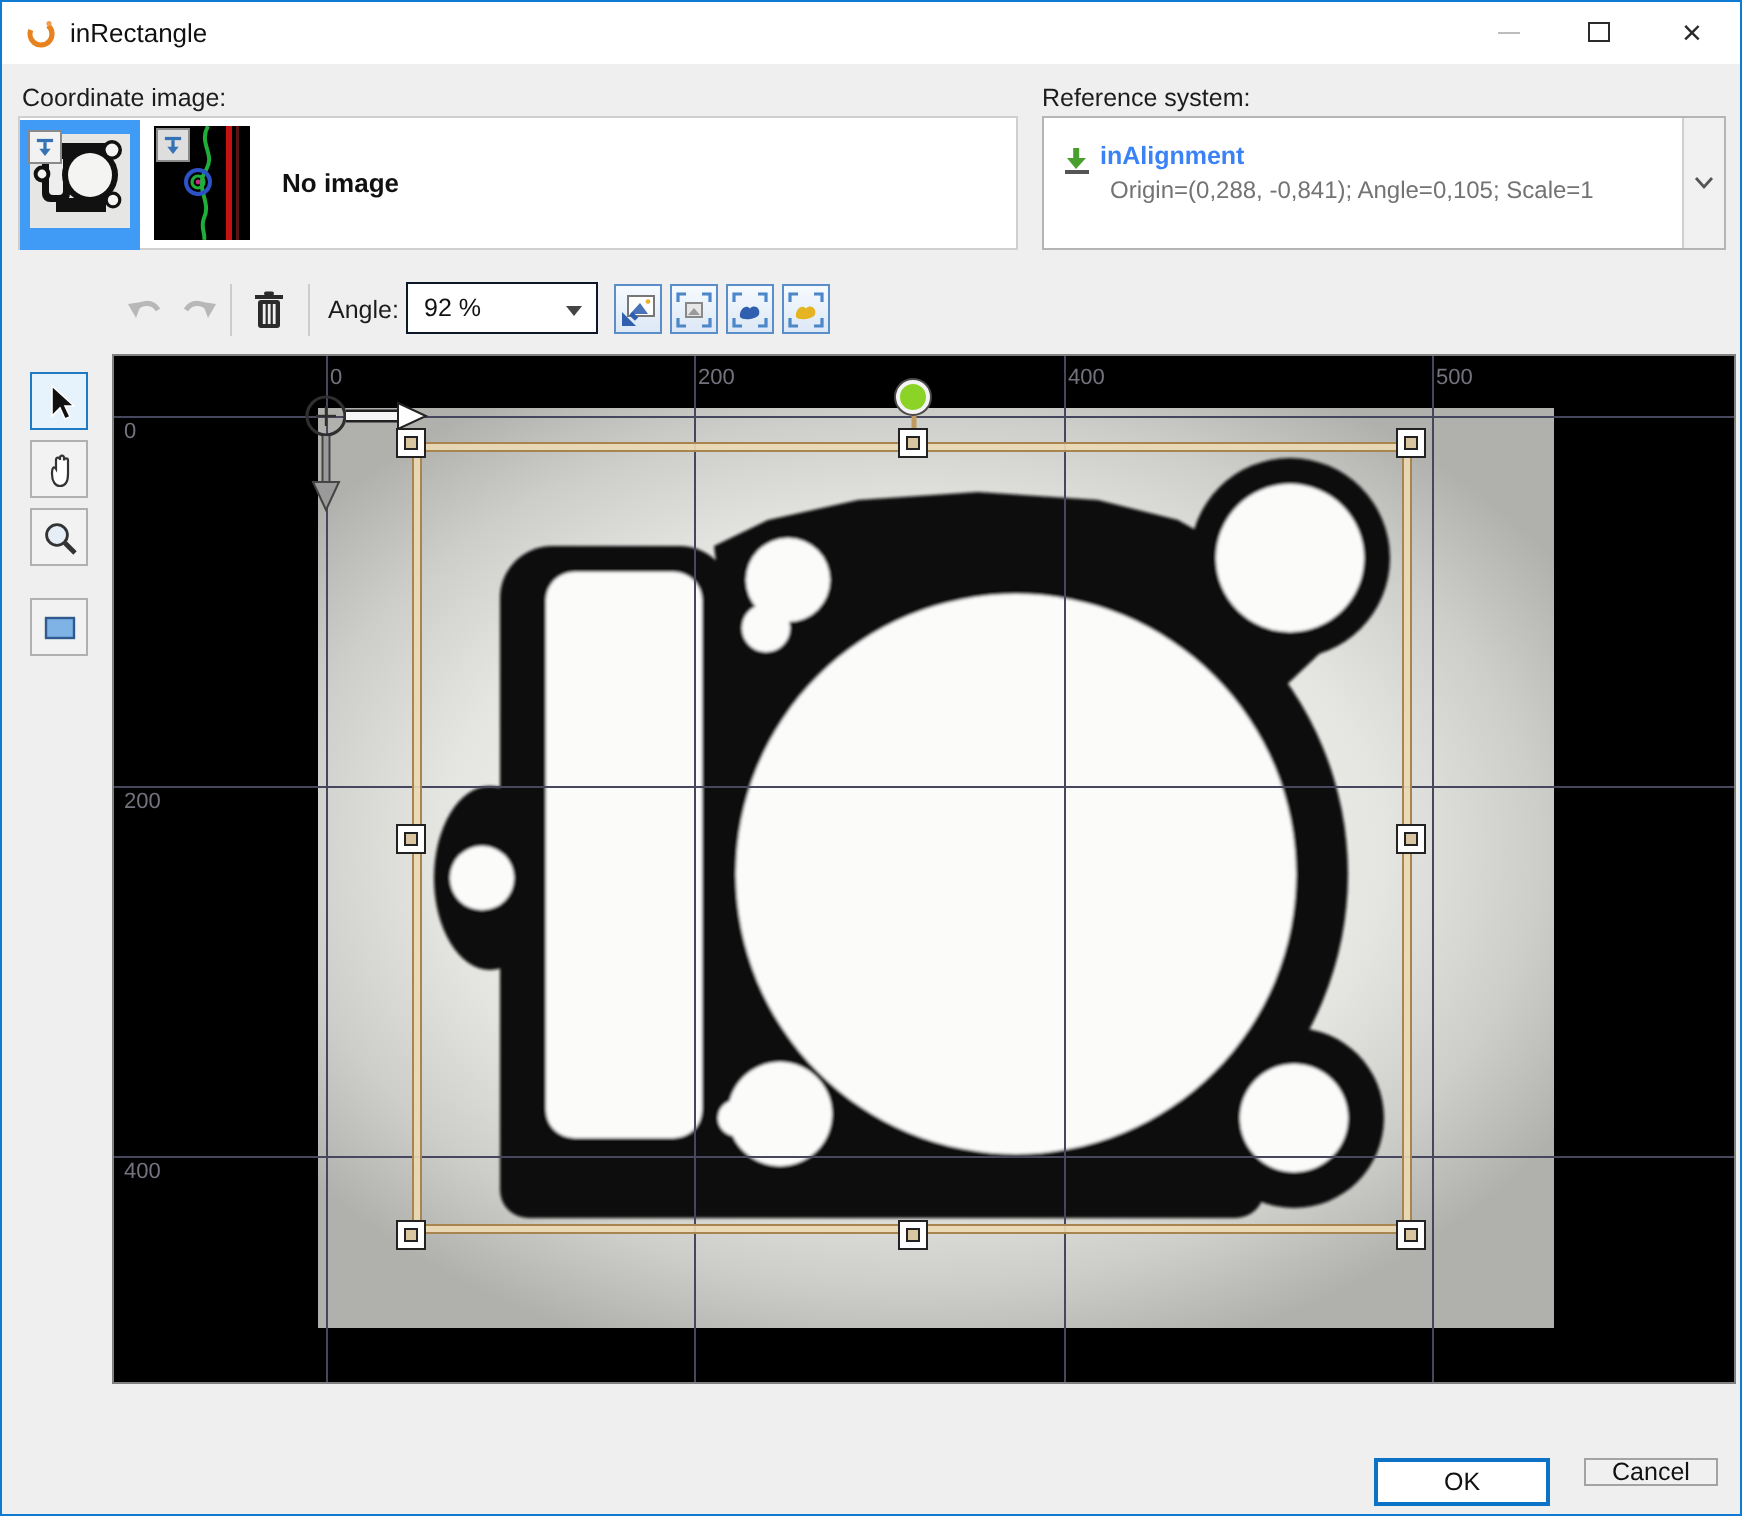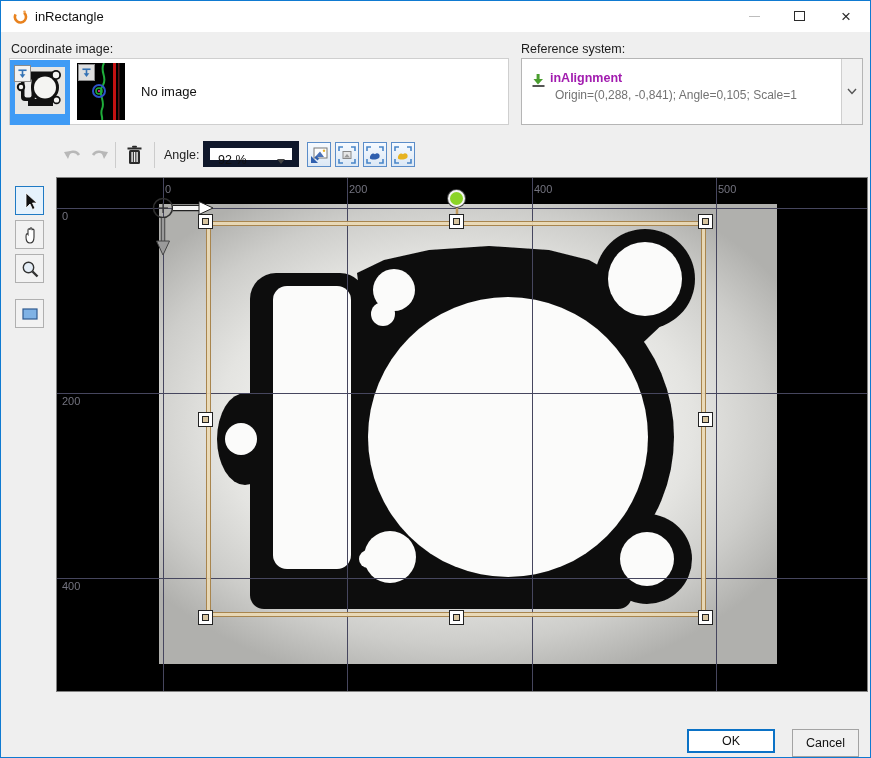--- a/index.html
+++ b/index.html
@@ -13,35 +13,35 @@
   
   .titlebar { position:absolute; left:0; top:0; width:100%; height:31px; background:#ffffff; }
   .title-text { position:absolute; left:34px; top:0; line-height:31px; font-size:13px; color:#111; }
   .tb-btn { position:absolute; top:0; width:38px; height:30px; display:flex; align-items:center; justify-content:center; }
   .min-glyph { width:11px; height:0; border-top:1px solid #bdbdbd; }
   .max-glyph { width:11px; height:10px; border:1px solid #2b2b2b; }
   .close-glyph { font-size:17px; color:#2b2b2b; line-height:1; }
   
   .sec-label { position:absolute; font-size:12.5px; color:#1c1c1c; }
   
-  .ref-panel { position:absolute; left:8px; top:57px; width:500px; height:67px; background:#ffffff; border:1px solid #cfcfcf; }
+  .ref-panel { position:absolute; left:8px; top:57px; width:500px; height:67px; background:#ffffff; border:1px solid #cfcfcf;font-weight:bold; }
   .thumb-cell-sel { position:absolute; left:0; top:1px; width:60px; height:65px; background:#3f9bf5; }
   .thumb1-img { position:absolute; left:5px; top:7px; width:50px; height:47px; background:#e4e4e2; }
   .thumb2 { position:absolute; left:67px; top:4px; width:48px; height:57px; background:#000; }
   .pin-badge { position:absolute; width:17px; height:17px; background:#f2f2f2; border:1px solid #8a8a8a; display:flex; align-items:center; justify-content:center; }
   .no-image { position:absolute; left:131px; top:0; height:65px; display:flex; align-items:center; font-size:13px; color:#111; }
   
   .coord-panel { position:absolute; left:520px; top:57px; width:342px; height:67px; background:#ffffff; border:1px solid #b5b5b5; }
   .coord-drop { position:absolute; right:0; top:0; width:21px; height:65px; background:#f1f1f1; border-left:1px solid #cfcfcf; display:flex; align-items:center; justify-content:center; }
-  .coord-name { position:absolute; left:28px; top:12px; font-size:12.5px; font-weight:bold; color:#a21caf; }
+  .coord-name { position:absolute; left:28px; top:12px; font-size:12.5px; font-weight:bold; color:#3b82f6; }
   .coord-details { position:absolute; left:33px; top:29px; font-size:12px; color:#737373; }
   
   .toolbar-sep { position:absolute; top:141px; width:1px; height:26px; background:#cccccc; }
   .scale-label { position:absolute; left:163px; top:147px; font-size:12.5px; color:#1c1c1c; }
-  .scale-combo { position:absolute; left:202px; top:140px; width:96px; height:26px; background:#ffffff; border:7px solid #0f172a;text-decoration:underline; }
+  .scale-combo { position:absolute; left:202px; top:140px; width:96px; height:26px; background:#ffffff; border:1px solid #0f172a;text-decoration:underline; }
   .scale-value { position:absolute; left:8px; top:5px; font-size:12.5px; color:#111; }
   .combo-caret { position:absolute; right:7px; top:11px; width:0; height:0; border-left:4px solid transparent; border-right:4px solid transparent; border-top:5px solid #444; }
   .zoom-btn { position:absolute; top:141px; width:24px; height:25px; border:1px solid #5b8dc9; background:linear-gradient(#f6faff,#dcE8f5); display:flex; align-items:center; justify-content:center; }
   .icon-btn { position:absolute; display:flex; align-items:center; justify-content:center; }
   
   .tool-btn { position:absolute; left:14px; width:29px; height:29px; background:#f2f2f2; border:1px solid #b0b0b0; display:flex; align-items:center; justify-content:center; }
   .tool-btn.selected { background:#e6f2fc; border:1px solid #1f7ac4; }
   
   .canvas-panel { position:absolute; left:55px; top:176px; width:812px; height:515px; border:1px solid #808080; background:#000; }
   .vision-image { position:absolute; left:102px; top:26px; width:618px; height:460px;
@@ -51,21 +51,21 @@
   .ruler-label { position:absolute; font-size:11px; color:#73737f; }
   .sel-rect { position:absolute; left:149px; top:43px; width:500px; height:396px; border:1px solid #a8854e; }
   .sel-rect::before { content:""; position:absolute; inset:0; border:3px solid rgba(234,217,180,0.92); }
   .sel-rect::after  { content:""; position:absolute; inset:3px; border:1px solid #a8854e; }
   .handle { position:absolute; width:15px; height:15px; background:#fff; border:1.5px solid #222; display:flex; align-items:center; justify-content:center; }
   .handle-inner { width:7px; height:7px; border:1.5px solid #222; background:#d9c6a0; }
   .rot-knob { position:absolute; left:391px; top:12px; width:17px; height:17px; border-radius:50%;
      background:#8bd427; border:2.5px solid #f4f4f4; box-shadow:0 0 0 1px #4a4a4a; }
   
   .btn-ok { position:absolute; left:686px; top:728px; width:88px; height:24px; background:#ffffff; border:2px solid #0b72c6; font-size:12.5px; color:#111; display:flex; align-items:center; justify-content:center; }
-  .btn-cancel { position:absolute; left:791px; top:728px; width:67px; height:28px; background:#f0f0f0; border:1px solid #a3a3a3; font-size:12.5px; color:#111; display:flex; align-items:center; justify-content:center; }
+  .btn-cancel { position:absolute; left:791px; top:728px; width:67px; height:14px; background:#f0f0f0; border:1px solid #a3a3a3; font-size:12.5px; color:#111; display:flex; align-items:center; justify-content:center; }
 </style>
 </head>
 <body>
 
 <div class="window">
 
   <div class="titlebar">
     <svg class="abs" style="left:11px;top:7px" width="17" height="17" viewBox="0 0 17 17">
       <circle cx="8.5" cy="9" r="5.5" fill="none" stroke="#e8821e" stroke-width="2.6" stroke-dasharray="24 11" transform="rotate(-50 8.5 9)"></circle>
       <circle cx="12.5" cy="3.8" r="1.3" fill="#f0a04e"></circle>

